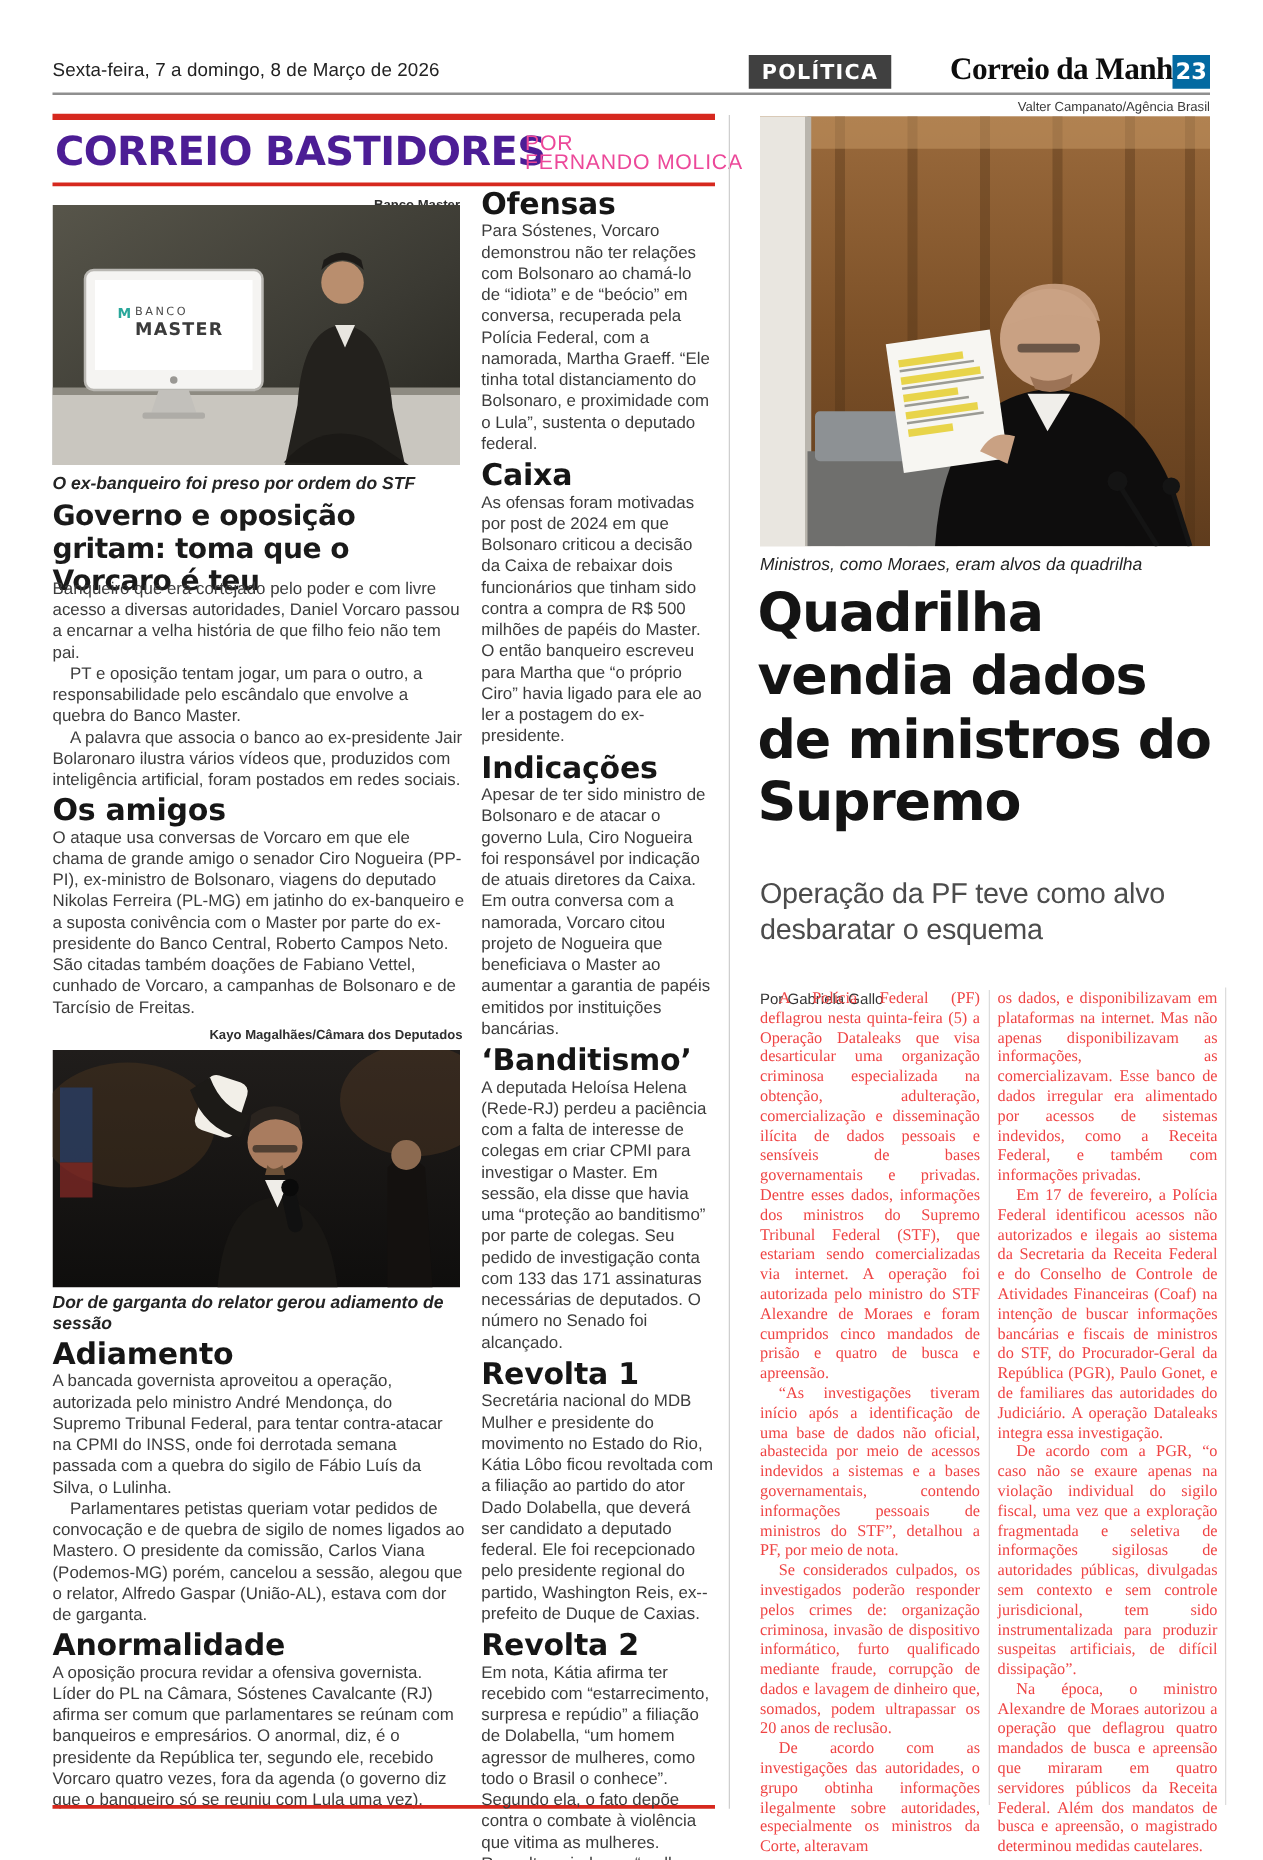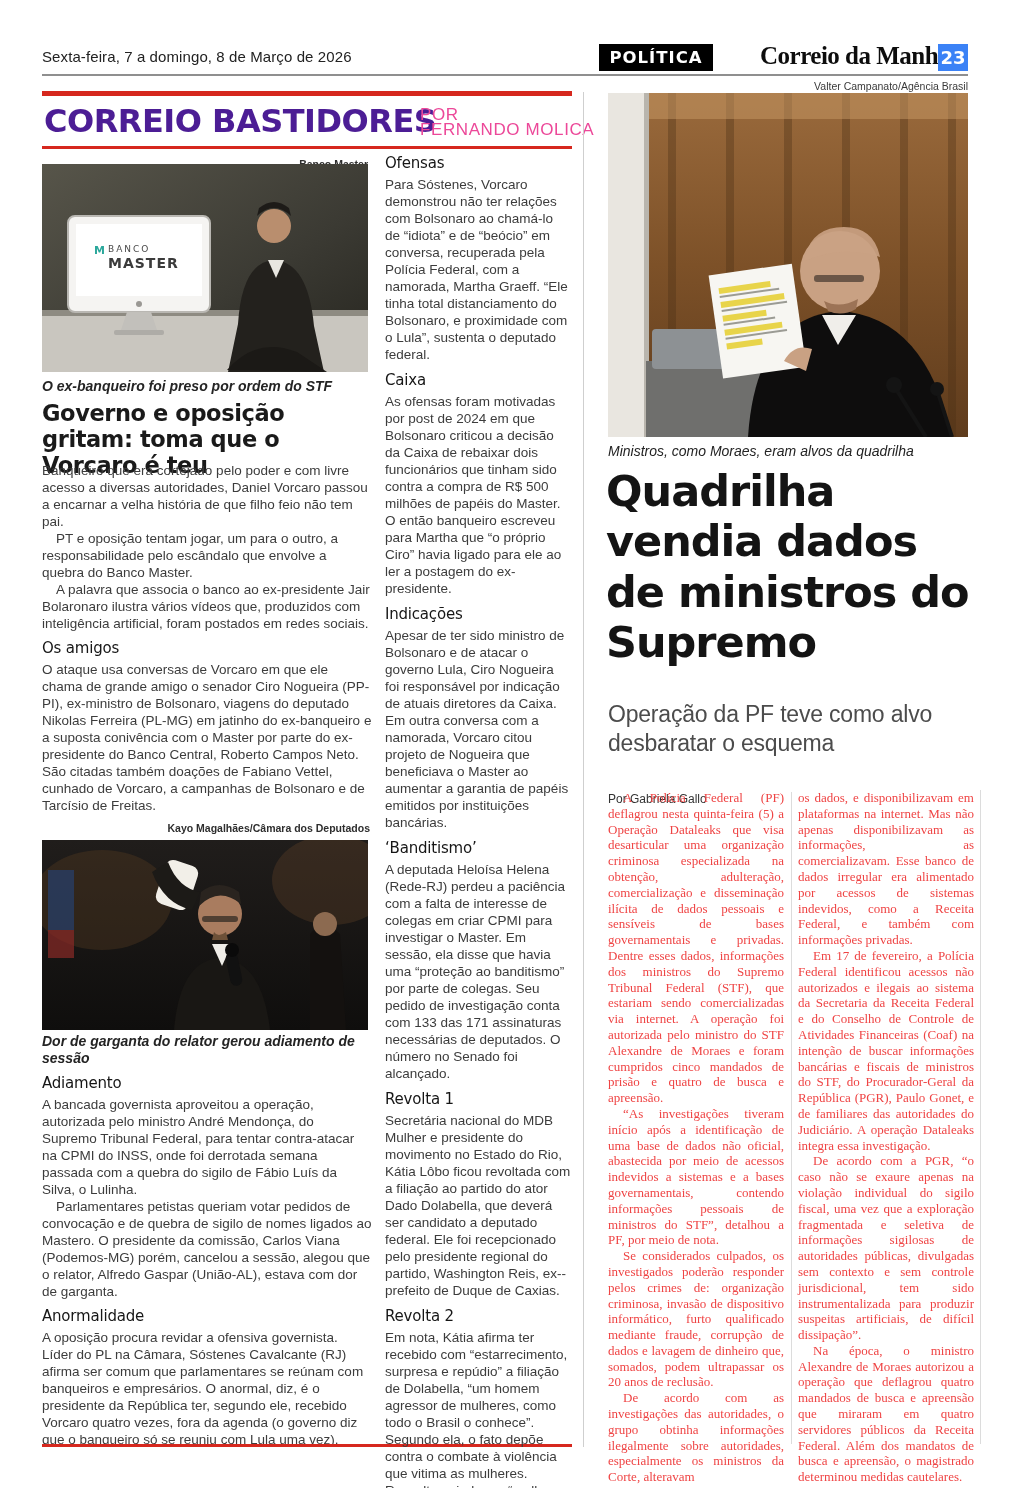--- a/index.html
+++ b/index.html
@@ -2,45 +2,45 @@
 <html lang="pt"><head>
 <meta charset="utf-8">
 <style>
   html,body{margin:0;padding:0;background:#ffffff;}
   body{width:1010px;height:1488px;position:relative;overflow:hidden;
        font-family:"Liberation Sans",sans-serif;color:#3c3c3c;
        -webkit-font-smoothing:antialiased;}
   .abs{position:absolute;}
   
   .date{left:42px;top:48px;font-size:15px;color:#222;letter-spacing:.1px;}
-  .politica-box{left:599px;top:44px;width:114px;height:27px;background:#000000;color:#fff;
+  .politica-box{left:599px;top:44px;width:114px;height:27px;background:#404040;color:#fff;
       display:flex;align-items:center;justify-content:center;font-weight:700;font-size:16.5px;
       letter-spacing:1px;font-family:"DejaVu Sans",sans-serif;}
   .masthead{left:760px;top:42px;width:172px;font-family:"Liberation Serif",serif;font-weight:700;
       font-size:25px;color:#0d0d0d;letter-spacing:-.5px;white-space:nowrap;}
-  .pagenum-box{left:938px;top:44px;width:30px;height:27px;background:#3b82f6;color:#fff;
+  .pagenum-box{left:938px;top:44px;width:30px;height:27px;background:#0369a1;color:#fff;
       display:flex;align-items:center;justify-content:center;font-weight:700;font-size:18px;
       font-family:"DejaVu Sans",sans-serif;}
   .header-rule{left:42px;top:74px;width:926px;height:2px;background:#8f8f8f;}
   
   .redbar{background:#d6281e;}
   .vdiv{width:1px;background:#cfcfcf;}
   
   .kicker{left:44px;top:102px;font-family:"DejaVu Sans",sans-serif;font-weight:800;
       font-size:32px;color:#4c1d95;letter-spacing:-.5px;white-space:nowrap;}
   .kicker-byline{left:420px;top:107px;font-size:17px;color:#ec4899;letter-spacing:.6px;line-height:15px;}
   .credit{font-size:10.5px;color:#2e2e2e;font-weight:600;}
   .credit-light{font-size:10.5px;color:#3a3a3a;font-weight:400;}
   .caption{font-style:italic;font-weight:600;font-size:14px;color:#242424;}
   .headline1{left:42px;top:400px;width:334px;font-family:"DejaVu Sans",sans-serif;font-weight:700;
       font-size:22.5px;line-height:1.16;color:#1a1a1a;letter-spacing:-.4px;}
   .flowcol{font-size:13.5px;line-height:17px;color:#3c3c3c;}
   .flowcol p{margin:0;}
   .flowcol p.ind{text-indent:14px;}
-  .sechead{font-family:"DejaVu Sans",sans-serif;font-weight:400;font-size:15px;color:#161616;
+  .sechead{font-family:"DejaVu Sans",sans-serif;font-weight:700;font-size:24px;color:#161616;
       margin:8px 0 4px;letter-spacing:-.2px;}
   .leftflow{left:42px;top:462px;width:330px;}
   .midflow{left:385px;top:146px;width:186px;}
   .midflow .sechead{margin:9px 0 4px;}
   .photo-credit-row{text-align:right;margin:6px 2px 3px 0;}
   .inline-photo{display:block;margin:0 0 2px 0;}
   .inline-caption{margin:3px 0 2px 0;}
   
   .credit-right{right:42px;top:80px;text-align:right;}
   .caption3{left:608px;top:443px;font-style:italic;font-weight:500;font-size:14px;color:#242424;}

